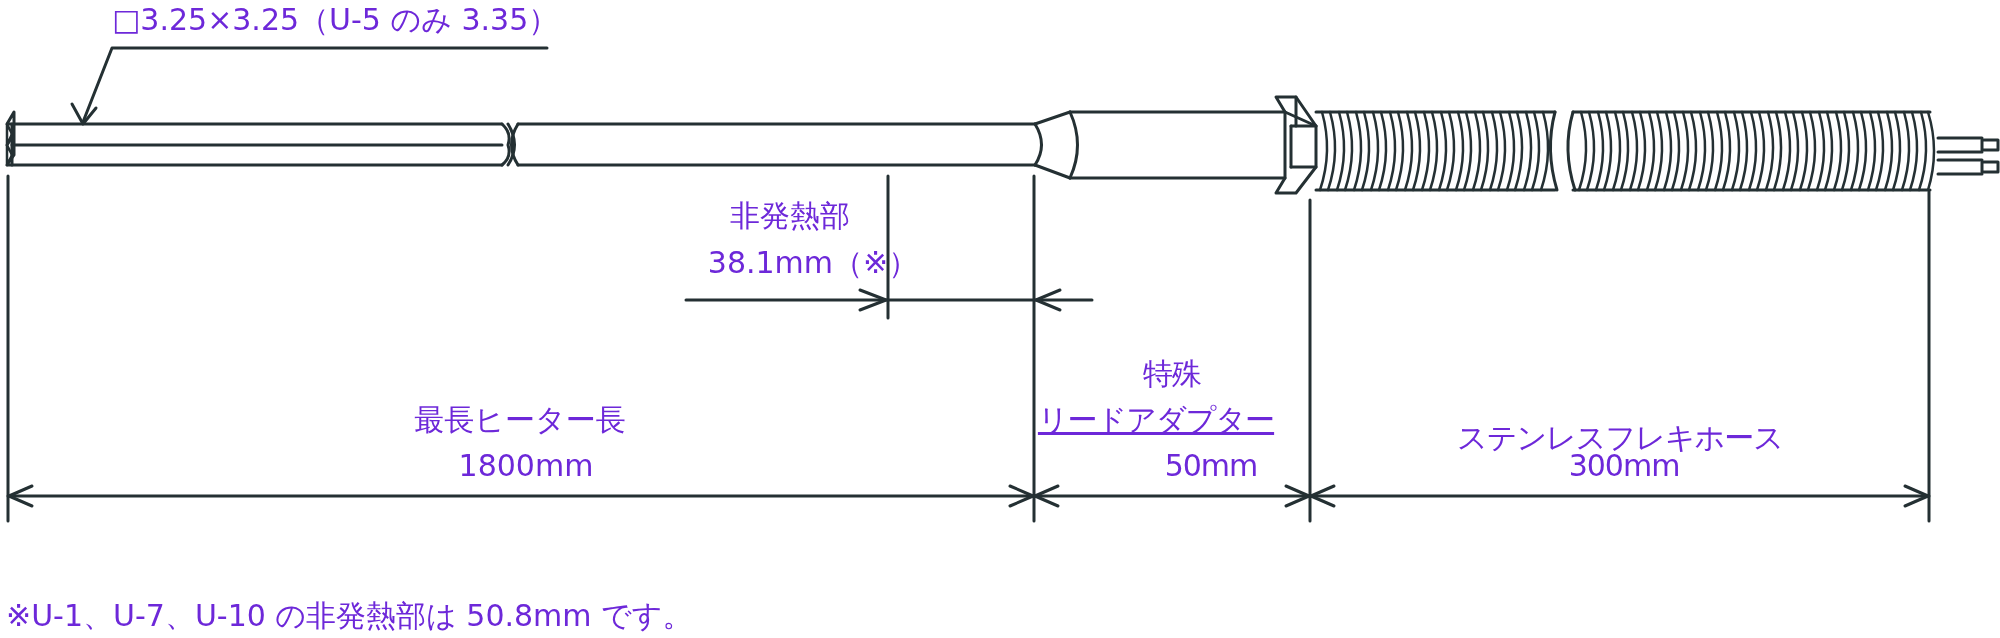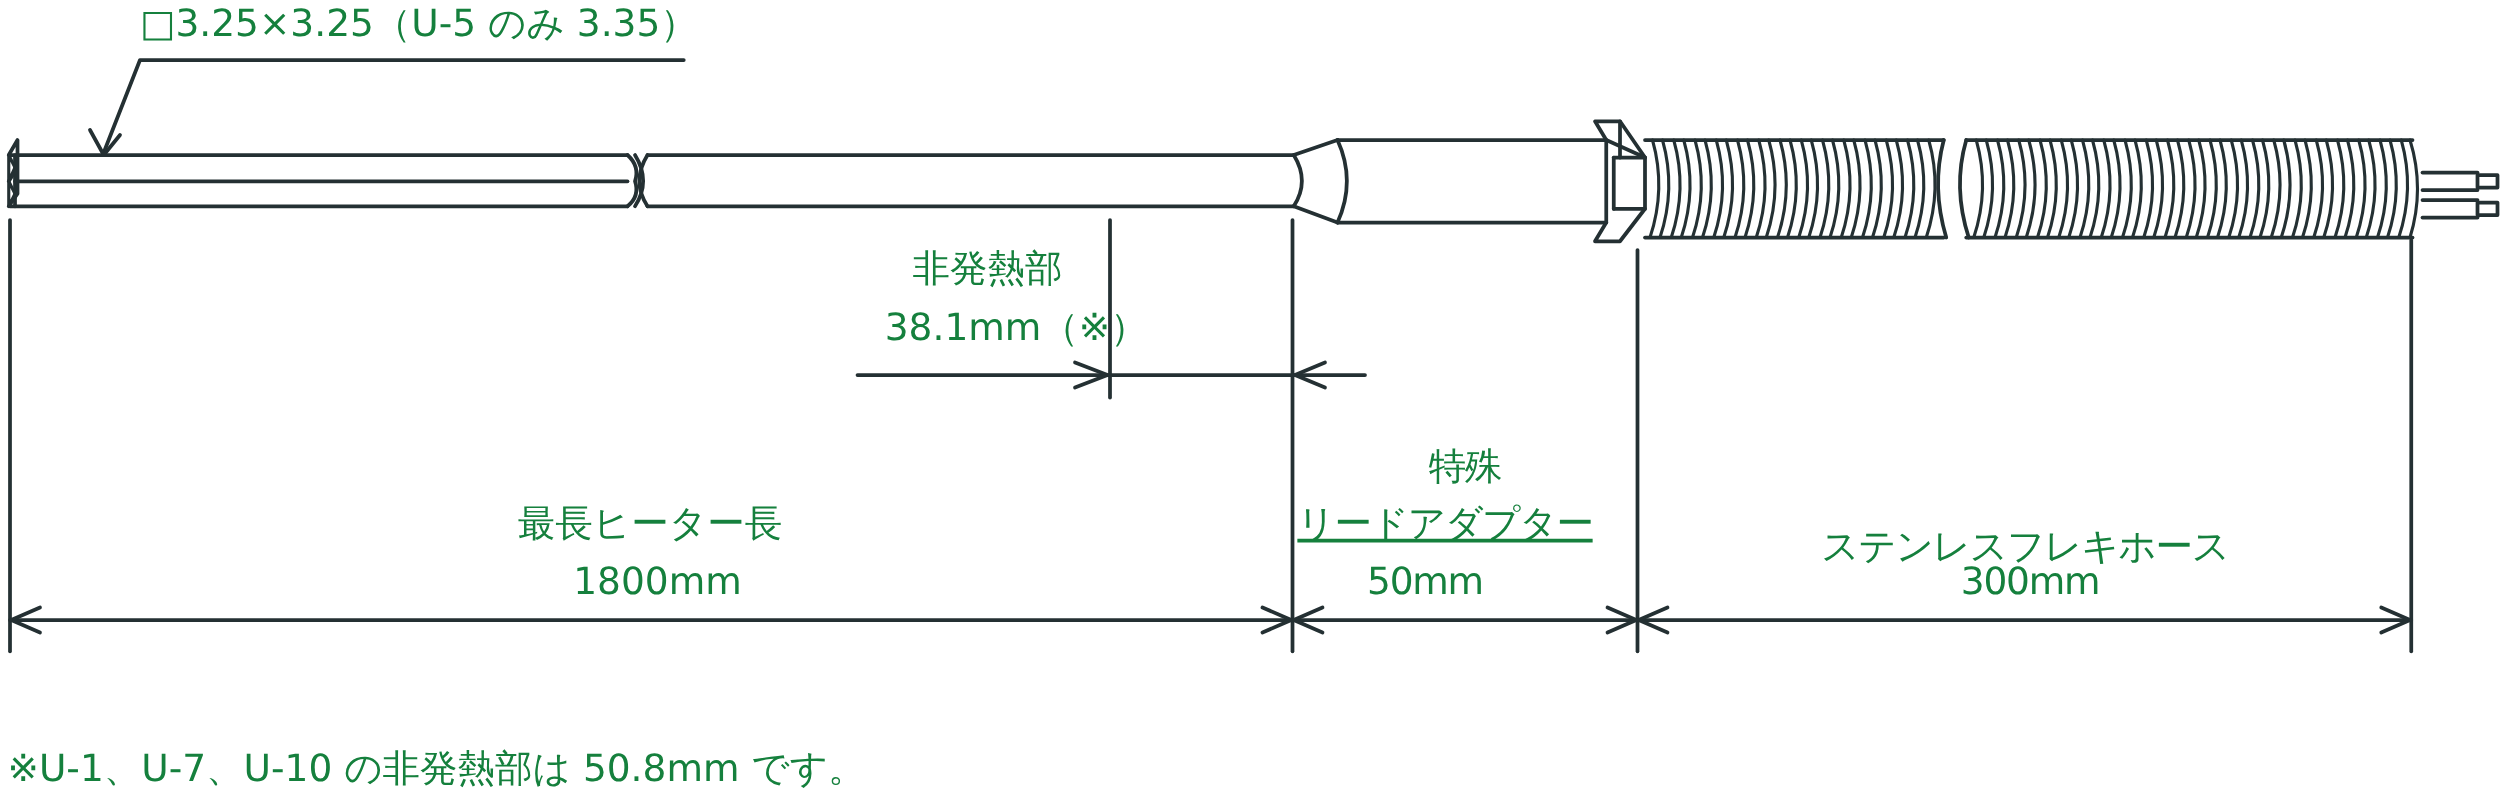--- a/index.html
+++ b/index.html
@@ -1,20 +1,20 @@
 <!DOCTYPE html>
 <html><head>
 <meta charset="utf-8">
 <style>
   html, body { margin: 0; padding: 0; background: #ffffff; }
   body { width: 2000px; height: 638px; position: relative; overflow: hidden;
          font-family: "DejaVu Sans", "Liberation Sans", sans-serif; color: #2a3538; }
   svg.drawing { position: absolute; left: 0; top: 0; }
   .lbl { position: absolute; font-size: 30px; line-height: 36px; white-space: nowrap;
-         color: #15803d; text-align: center; transform: translateX(-50%); letter-spacing: 0; }
+         color: #6d28d9; text-align: center; transform: translateX(-50%); letter-spacing: 0; }
   .lbl.left { transform: none; text-align: left; }
   .narrow { letter-spacing: -1px; }
 </style>
 </head>
 <body>
 
 <svg class="drawing" width="2000" height="638" viewBox="0 0 2000 638" xmlns="http://www.w3.org/2000/svg">
   <g fill="none" stroke="#243033" stroke-width="3" stroke-linejoin="round" stroke-linecap="round">
 
     <g>
@@ -174,18 +174,18 @@
 <div class="lbl left" style="left:112px; top:2px;">□3.25×3.25（U-5 のみ 3.35）</div>
 
 <div class="lbl" style="left:762px; top:198px;margin-left:28px;">非発熱部</div>
 <div class="lbl" style="left:773px; top:245px;margin-left:40px;">38.1mm（※）</div>
 
 <div class="lbl" style="left:520px; top:402px;">最長ヒーター長</div>
 <div class="lbl" style="left:526px; top:448px;text-align:right;">1800mm</div>
 
 <div class="lbl narrow" style="left:1172px; top:356px;">特殊</div>
 <div class="lbl narrow" style="left:1156px; top:402px;text-decoration:underline;">リードアダプター</div>
-<div class="lbl narrow" style="left:1140px; top:448px;">50mm</div>
+<div class="lbl narrow" style="left:1211px; top:448px;">50mm</div>
 
 <div class="lbl narrow" style="left:1620px; top:402px;margin-top:18px;">ステンレスフレキホース</div>
 <div class="lbl narrow" style="left:1624px; top:448px;">300mm</div>
 
 <div class="lbl left" style="left:6px; top:598px;">※U-1、U-7、U-10 の非発熱部は 50.8mm です。</div>
 
 </body></html>

